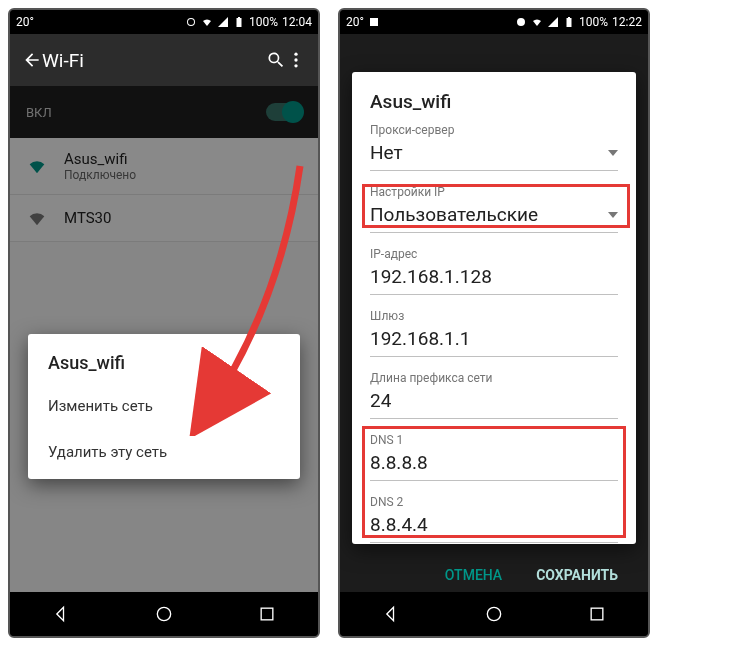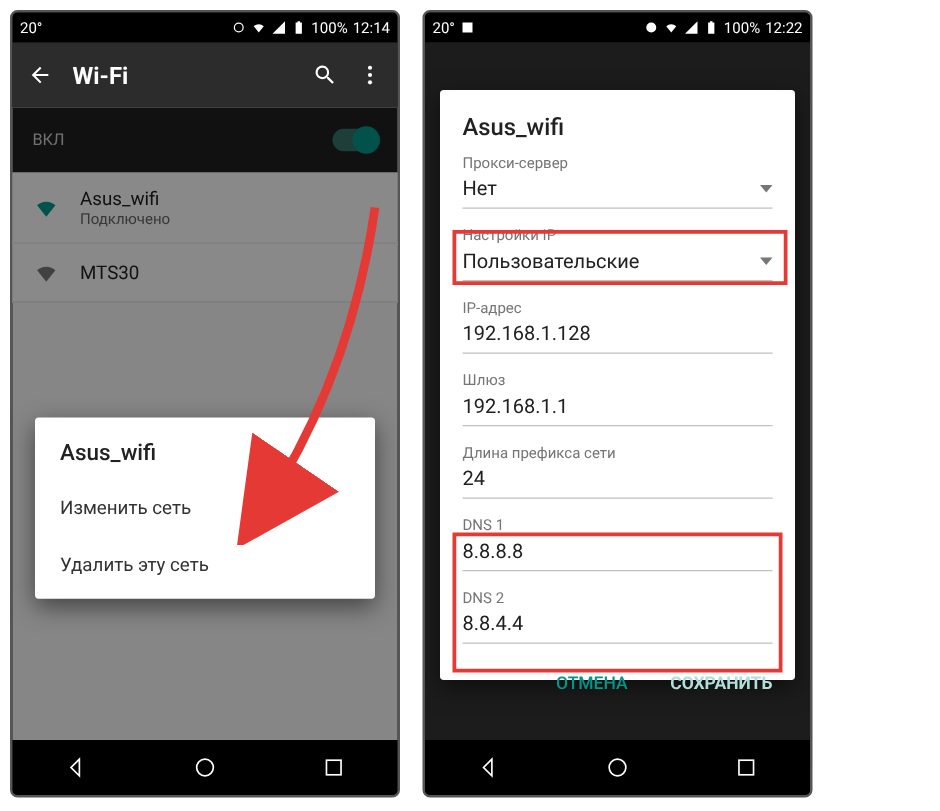--- a/index.html
+++ b/index.html
@@ -34,22 +34,20 @@
   }
   .sb-left, .sb-right { display: flex; align-items: center; gap: 4px; }
   .sb-right svg { width: 12px; height: 12px; fill: #fff; }
   .appbar {
     height: 52px;
     background: #2c2c2c;
     color: #fff;
     display: flex;
     align-items: center;
     padding: 0 12px;
-    gap: 16px;
-    font-weight: bold;
   }
   .appbar-title { font-size: 19px; flex: 1; }
   .content-dim {
     flex: 1;
     background: #f5f5f5;
     position: relative;
   }
   .scrim {
     position: absolute;
     inset: 0;
@@ -121,21 +119,21 @@
   .dlg-title {
     font-size: 19px; font-weight: 500; color: #222; margin-bottom: 10px;
   }
   .field {
     margin-bottom: 14px;
   }
   .field-label {
     font-size: 12px; color: #757575;
   }
   .field-val {
-    font-size: 16px; color: #212121;
+    font-size: 19px; color: #212121;
     border-bottom: 1px solid #c0c0c0;
     padding: 4px 0 6px;
     display: flex; justify-content: space-between; align-items: center;
   }
   .dropdown-caret {
     width: 0; height: 0;
     border-left: 5px solid transparent;
     border-right: 5px solid transparent;
     border-top: 6px solid #777;
   }
@@ -173,21 +171,21 @@
       <svg viewBox="0 0 24 24">
           <path d="M12 20l8-10a12 12 0 00-16 0z"></path>
         </svg>
       <svg viewBox="0 0 24 24">
           <path d="M2 22h20L22 2z"></path>
         </svg>
       <svg viewBox="0 0 24 24">
           <path d="M7 4h10v18H7zM10 2h4v2h-4z"></path>
         </svg>
       <span>100%</span>
-      <span>12:14</span>
+      <span>12:04</span>
     </div>
   </div>
   <div class="appbar">
     <svg width="20" height="20" viewBox="0 0 24 24" fill="#fff">
         <path d="M20 11H7.8l5.6-5.6L12 4l-8 8 8 8 1.4-1.4L7.8 13H20z"></path>
       </svg>
     <span class="appbar-title">Wi-Fi</span>
     <svg width="20" height="20" viewBox="0 0 24 24" fill="#fff">
         <path d="M15.5 14h-.8l-.3-.3a6.5 6.5 0 10-.7.7l.3.3v.8l5 5 1.5-1.5zm-6 0a4.5 4.5 0 114.5-4.5A4.5 4.5 0 019.5 14z"></path>
       </svg>

